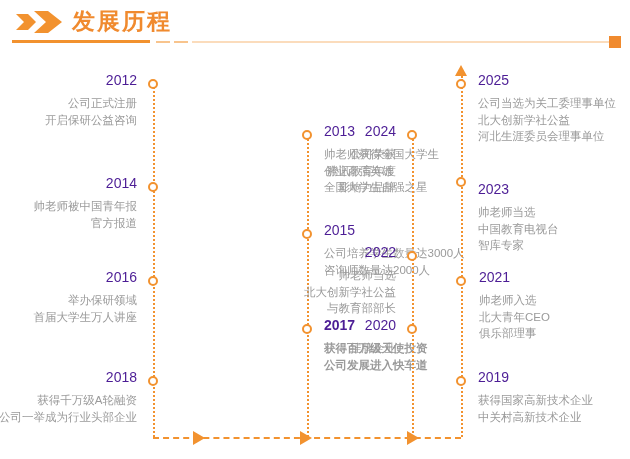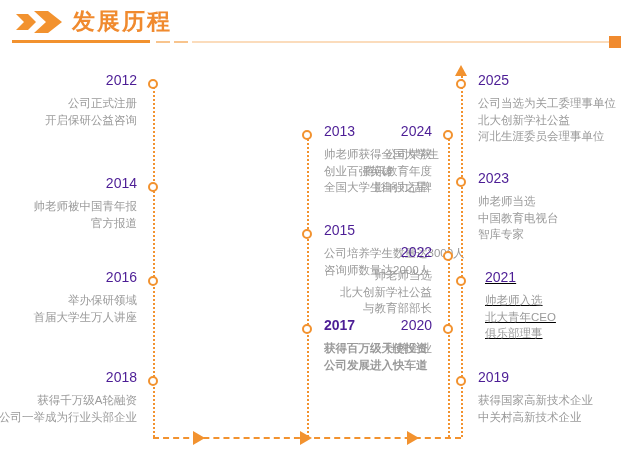--- a/index.html
+++ b/index.html
@@ -141,21 +141,21 @@
         </div>
         <div class="node" style="top: 324px;"></div>
         <div class="entry right" style="top: 316px; left: 17px; font-weight: bold;">
           <div class="year">2017</div>
           <div class="lines">
             <div>获得百万级天使投资</div>
             <div>公司发展进入快车道</div>
           </div>
         </div>
       </div>
-      <div class="column" style="left: 448px;">
+      <div class="column" style="left: 412px;">
         <div class="axis" style="top: 135px; height: 302px;"></div>
         <div class="node" style="top: 130px;"></div>
         <div class="entry left" style="top: 122px; right: 17px;">
           <div class="year">2024</div>
           <div class="lines">
             <div>公司荣获</div>
             <div>腾讯教育年度</div>
             <div>影响力品牌</div>
           </div>
         </div>
@@ -182,30 +182,30 @@
         <div class="node" style="top: 79px;"></div>
         <div class="entry right" style="top: 71px; left: 17px;">
           <div class="year">2025</div>
           <div class="lines">
             <div>公司当选为关工委理事单位</div>
             <div>北大创新学社公益</div>
             <div>河北生涯委员会理事单位</div>
           </div>
         </div>
         <div class="node" style="top: 177px;"></div>
-        <div class="entry right" style="top: 169px; left: 17px;">
+        <div class="entry right" style="top: 180px; left: 17px;">
           <div class="year">2023</div>
           <div class="lines">
             <div>帅老师当选</div>
             <div>中国教育电视台</div>
             <div>智库专家</div>
           </div>
         </div>
         <div class="node" style="top: 276px;"></div>
-        <div class="entry right" style="top: 268px; left: 24px; text-decoration: underline;">
+        <div class="entry right" style="top: 268px; left: 18px;">
           <div class="year">2021</div>
           <div class="lines">
             <div>帅老师入选</div>
             <div>北大青年CEO</div>
             <div>俱乐部理事</div>
           </div>
         </div>
         <div class="node" style="top: 376px;"></div>
         <div class="entry right" style="top: 368px; left: 17px;">
           <div class="year">2019</div>

